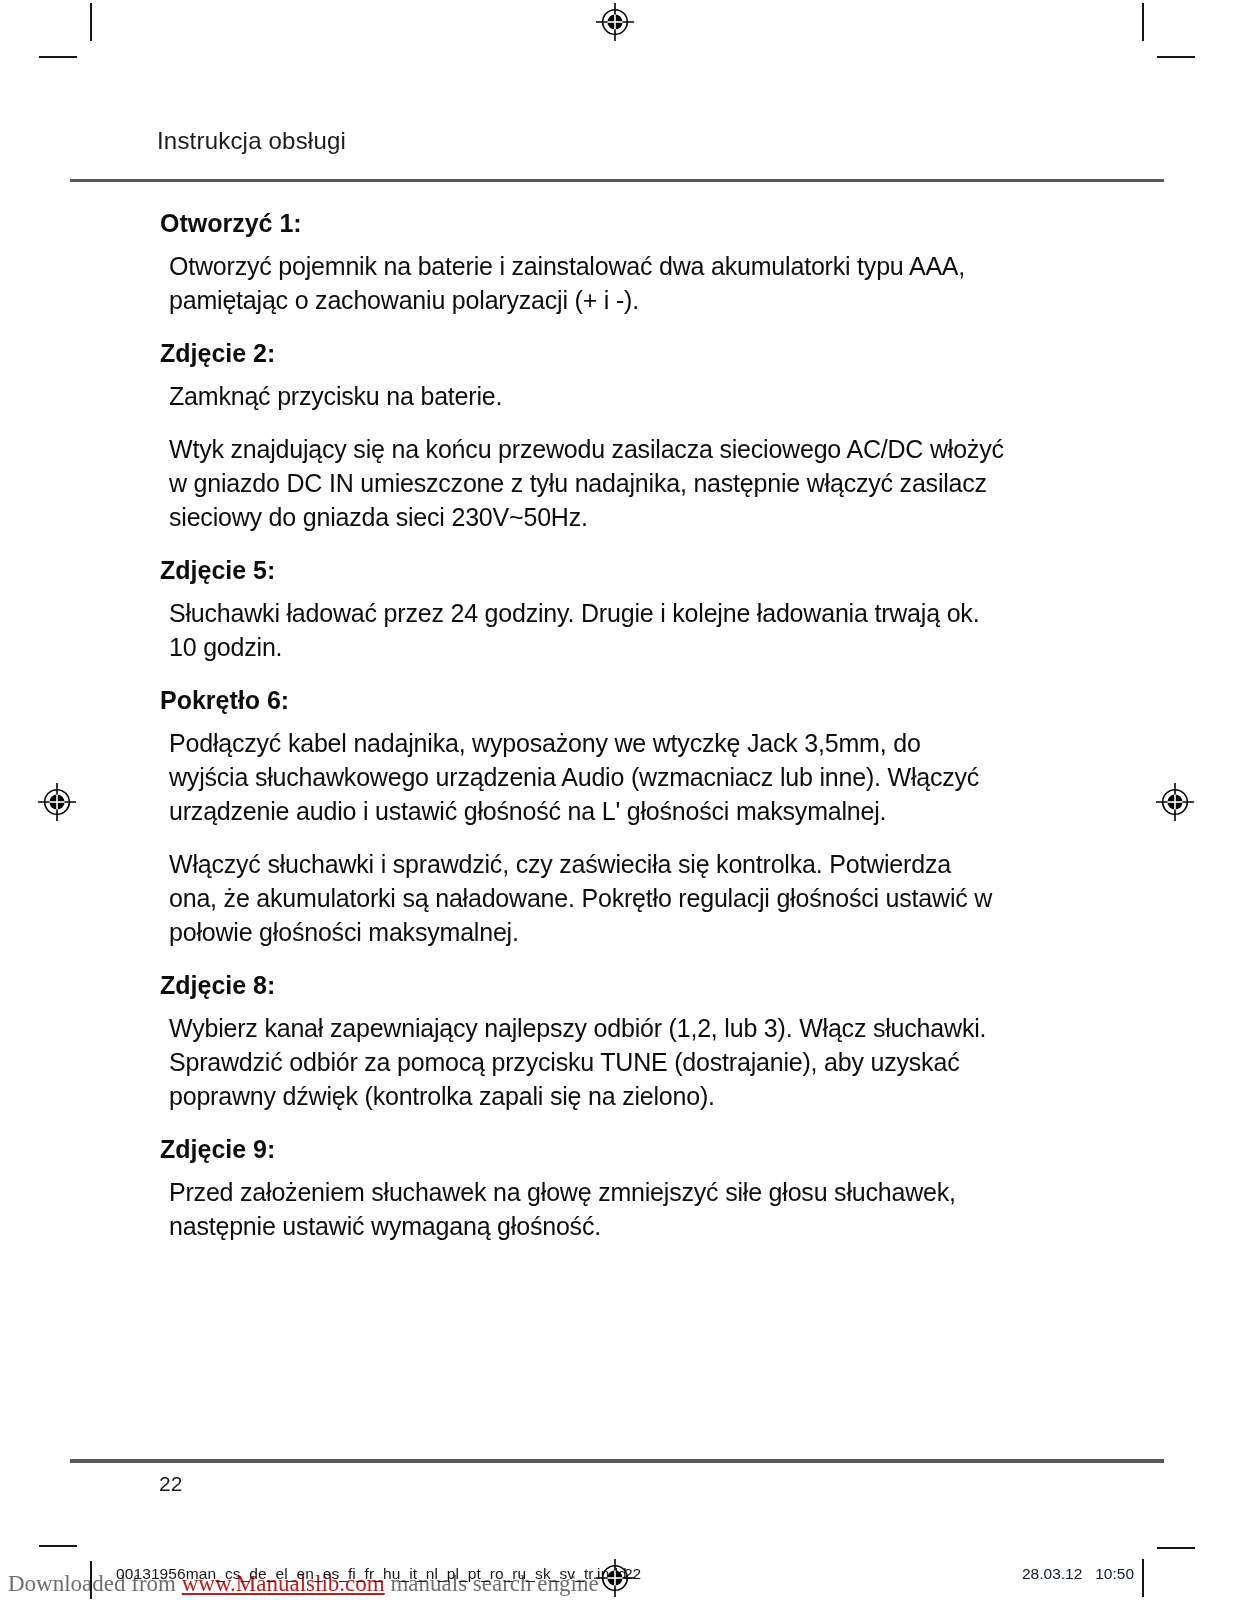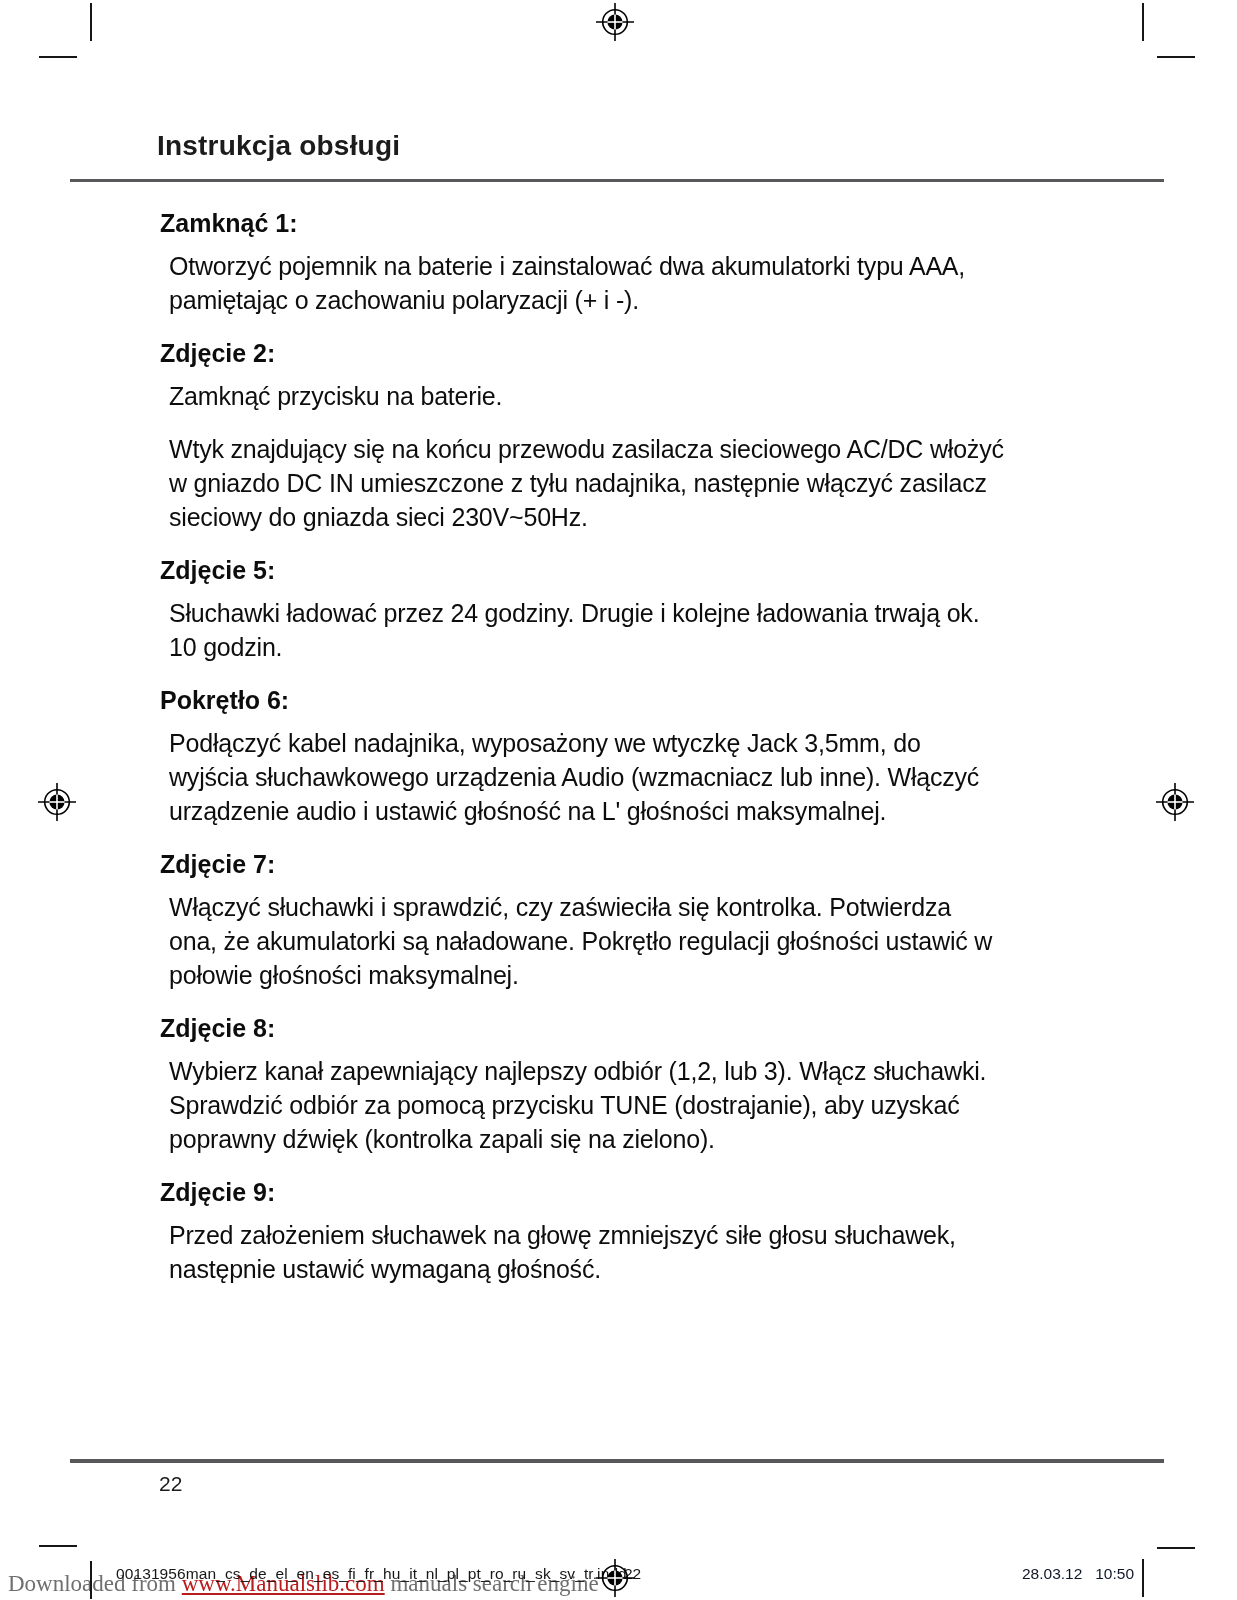--- a/index.html
+++ b/index.html
@@ -14,22 +14,22 @@
     font-family: "Liberation Sans", sans-serif;
     color: #111111;
     overflow: hidden;
   }
 
   
   .page-title {
     position: absolute;
     left: 157px;
     top: 111px;
-    font-size: 28px;
-    font-weight: 700;
+    font-size: 24px;
+    font-weight: 400;
     color: #1c1c1c;
     letter-spacing: 0.2px;
   }
   .rule {
     position: absolute;
     left: 70px;
     width: 1094px;
     background: #58585b;
   }
   .rule-top { top: 179px; height: 3px; }
@@ -144,21 +144,21 @@
   .crop-br-v { left: 1142px; top: 1559px; }
 </style>
 </head>
 <body>
 
 <h1 class="page-title">Instrukcja obsługi</h1>
 <div class="rule rule-top"></div>
 
 <main class="content">
   <div class="section">
-    <h2 class="section-heading">Zamknąć 1:</h2>
+    <h2 class="section-heading">Otworzyć 1:</h2>
     <p class="section-body">Otworzyć pojemnik na baterie i zainstalować dwa akumulatorki typu AAA,
 pamiętając o zachowaniu polaryzacji (+ i -).</p>
   </div>
   <div class="section">
     <h2 class="section-heading">Zdjęcie 2:</h2>
     <p class="section-body">Zamknąć przycisku na baterie.</p>
   </div>
   <div class="section">
     <p class="section-body">Wtyk znajdujący się na końcu przewodu zasilacza sieciowego AC/DC włożyć
 w gniazdo DC IN umieszczone z tyłu nadajnika, następnie włączyć zasilacz
@@ -169,21 +169,20 @@
     <p class="section-body">Słuchawki ładować przez 24 godziny. Drugie i kolejne ładowania trwają ok.
 10 godzin.</p>
   </div>
   <div class="section">
     <h2 class="section-heading">Pokrętło 6:</h2>
     <p class="section-body">Podłączyć kabel nadajnika, wyposażony we wtyczkę Jack 3,5mm, do
 wyjścia słuchawkowego urządzenia Audio (wzmacniacz lub inne). Włączyć
 urządzenie audio i ustawić głośność na L' głośności maksymalnej.</p>
   </div>
   <div class="section">
-    <h2 class="section-heading">Zdjęcie 7:</h2>
     <p class="section-body">Włączyć słuchawki i sprawdzić, czy zaświeciła się kontrolka. Potwierdza
 ona, że akumulatorki są naładowane. Pokrętło regulacji głośności ustawić w
 połowie głośności maksymalnej.</p>
   </div>
   <div class="section">
     <h2 class="section-heading">Zdjęcie 8:</h2>
     <p class="section-body">Wybierz kanał zapewniający najlepszy odbiór (1,2, lub 3). Włącz słuchawki.
 Sprawdzić odbiór za pomocą przycisku TUNE (dostrajanie), aby uzyskać
 poprawny dźwięk (kontrolka zapali się na zielono).</p>
   </div>

